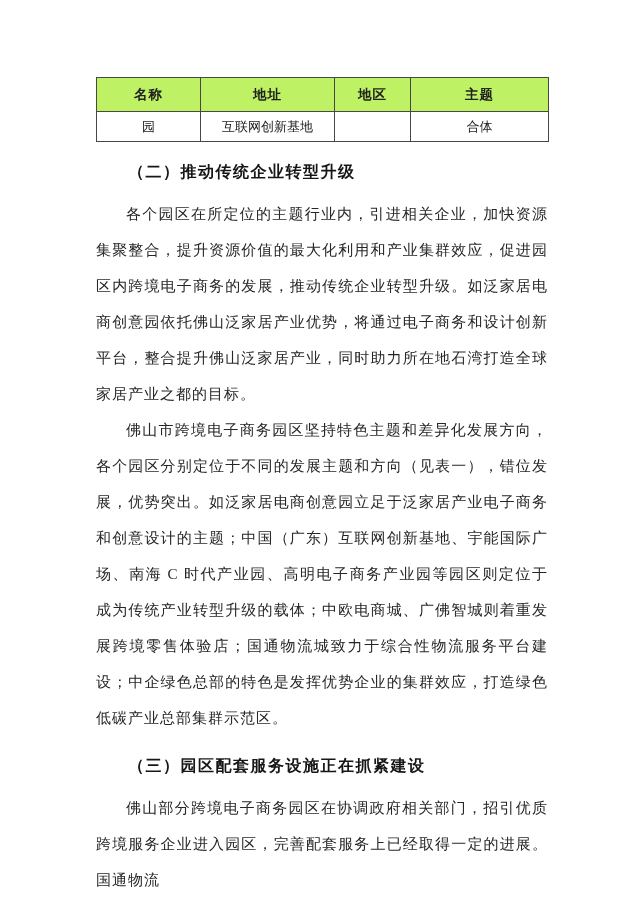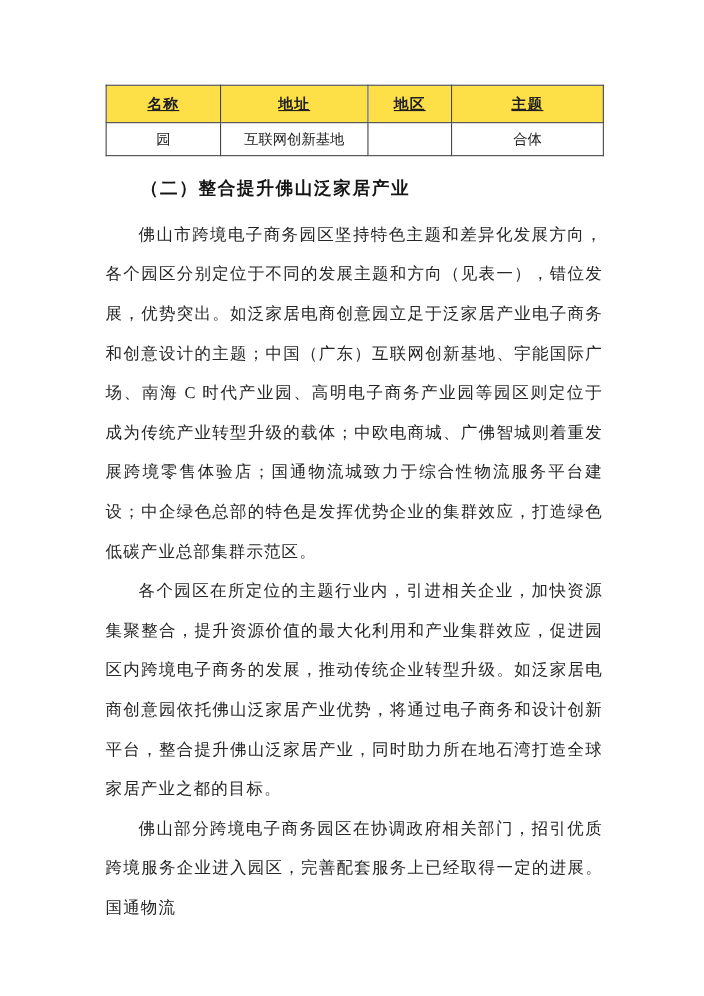--- a/index.html
+++ b/index.html
@@ -30,26 +30,25 @@
   }
   table.parks th,
   table.parks td {
     border: 1px solid #474747;
     text-align: center;
     vertical-align: middle;
     padding: 2px 4px;
     overflow: hidden;
   }
   table.parks thead th {
-    background: #fde047;
+    background: #bef264;
     font-weight: bold;
     height: 29px;
     font-size: 13.5px;
     letter-spacing: 1px;
-    text-decoration: underline;
   }
   table.parks tbody tr.row-cont td { height: 25px; }
   table.parks tbody tr.row-full td { height: 48px; line-height: 1.6; }
   
   h3.sec-heading {
     font-size: 16px;
     font-weight: bold;
     letter-spacing: 1.5px;
     color: #161616;
     margin: 18px 0 12px 0;
@@ -89,22 +88,23 @@
     <tbody>
       <tr class="row-cont">
         <td>园</td>
         <td>互联网创新基地</td>
         <td></td>
         <td>合体</td>
       </tr>
     </tbody>
   </table>
 
-  <h3 class="sec-heading">（二）整合提升佛山泛家居产业</h3>
+  <h3 class="sec-heading">（二）推动传统企业转型升级</h3>
+
+  <p class="body-para">各个园区在所定位的主题行业内，引进相关企业，加快资源集聚整合，提升资源价值的最大化利用和产业集群效应，促进园区内跨境电子商务的发展，推动传统企业转型升级。如泛家居电商创意园依托佛山泛家居产业优势，将通过电子商务和设计创新平台，整合提升佛山泛家居产业，同时助力所在地石湾打造全球家居产业之都的目标。</p>
 
   <p class="body-para">佛山市跨境电子商务园区坚持特色主题和差异化发展方向，各个园区分别定位于不同的发展主题和方向（见表一），错位发展，优势突出。如泛家居电商创意园立足于泛家居产业电子商务和创意设计的主题；中国（广东）互联网创新基地、宇能国际广场、南海 C 时代产业园、高明电子商务产业园等园区则定位于成为传统产业转型升级的载体；中欧电商城、广佛智城则着重发展跨境零售体验店；国通物流城致力于综合性物流服务平台建设；中企绿色总部的特色是发挥优势企业的集群效应，打造绿色低碳产业总部集群示范区。</p>
 
-  <p class="body-para">各个园区在所定位的主题行业内，引进相关企业，加快资源集聚整合，提升资源价值的最大化利用和产业集群效应，促进园区内跨境电子商务的发展，推动传统企业转型升级。如泛家居电商创意园依托佛山泛家居产业优势，将通过电子商务和设计创新平台，整合提升佛山泛家居产业，同时助力所在地石湾打造全球家居产业之都的目标。</p>
-
+  <h3 class="sec-heading">（三）园区配套服务设施正在抓紧建设</h3>
 
   <p class="body-para">佛山部分跨境电子商务园区在协调政府相关部门，招引优质跨境服务企业进入园区，完善配套服务上已经取得一定的进展。国通物流</p>
 
 </div>
 
 </body></html>

